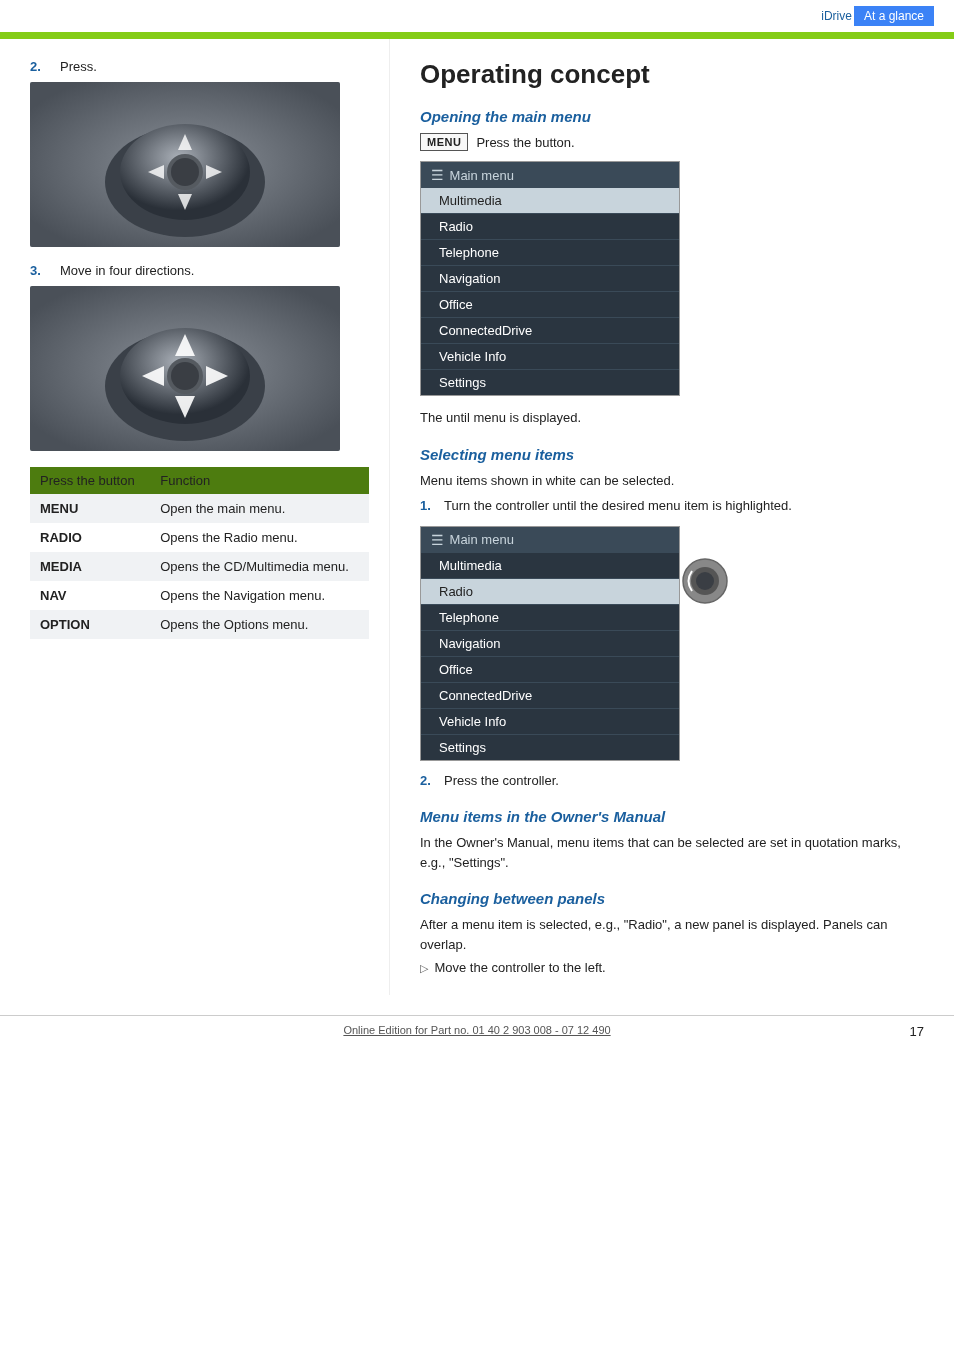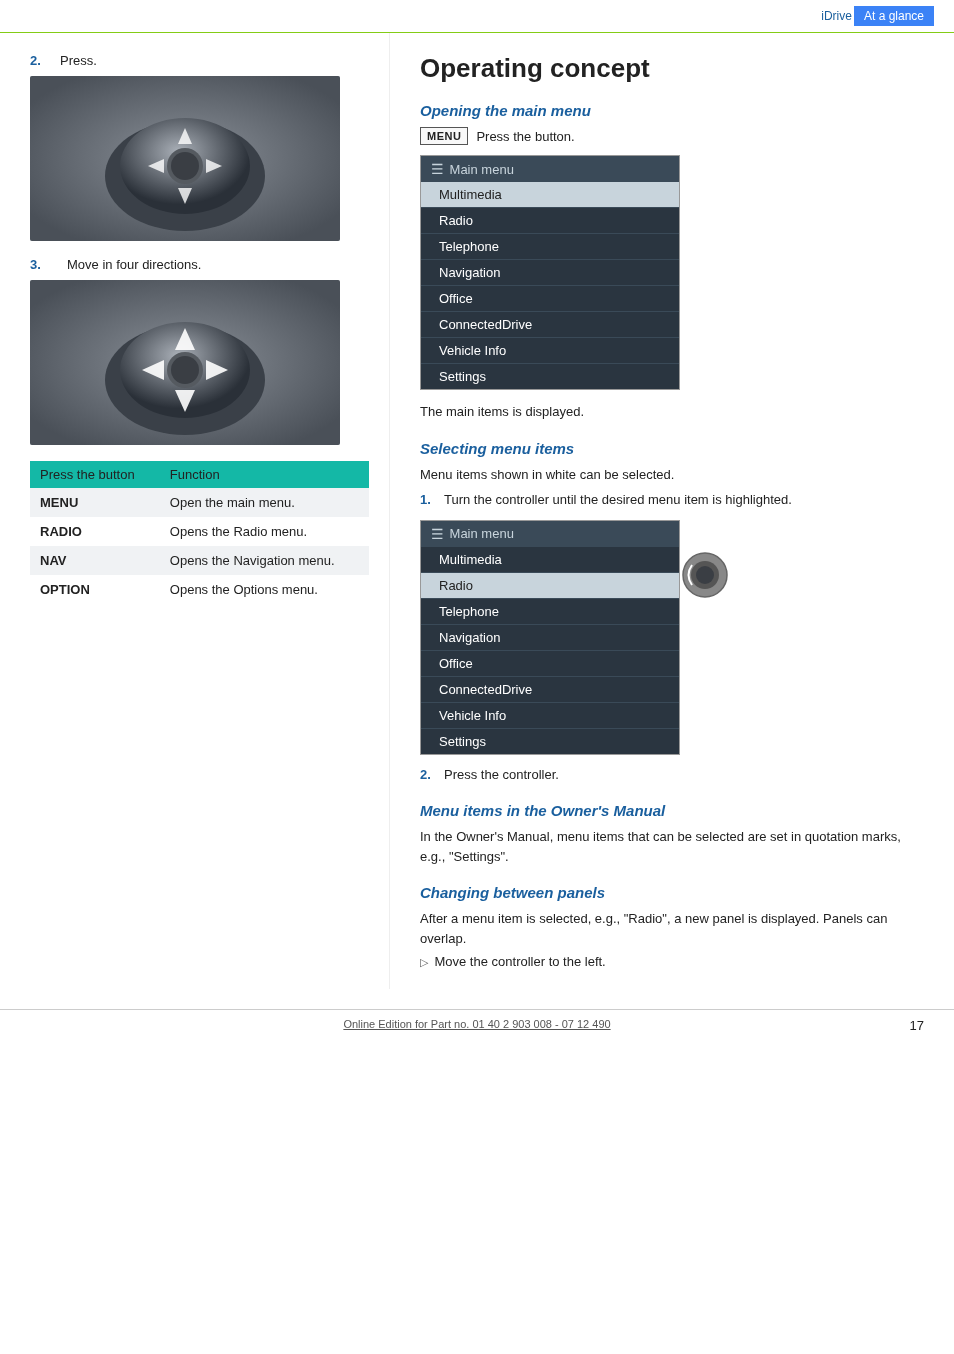--- a/index.html
+++ b/index.html
@@ -11,21 +11,21 @@
       width: 954px;
       min-height: 1354px;
       position: relative;
     }
 
     
     .header {
       display: flex;
       justify-content: flex-end;
       align-items: center;
-      border-bottom: 1px solid #84cc16;
+      border-bottom: 7px solid #84cc16;
       padding: 6px 20px;
       font-size: 12px;
     }
     .header-idrive {
       color: #1a5f9e;
       margin-right: 2px;
     }
     .header-ataglance {
       background: #3b82f6;
       color: #fff;
@@ -92,21 +92,21 @@
       margin-top: 4px;
     }
 
     
     .btn-table {
       width: 100%;
       border-collapse: collapse;
       font-size: 13px;
     }
     .btn-table thead tr {
-      background: #14b8a6;
+      background: #4d7c0f;
     }
     .btn-table thead th {
       text-align: left;
       padding: 6px 10px;
       font-weight: normal;
       font-size: 13px;
     }
     .btn-table tbody tr:nth-child(odd) {
       background: #f0f2f4;
     }
@@ -298,21 +298,21 @@
         <polygon points="118,90 134,83 134,97" fill="#fff" opacity="0.8"></polygon>
         <polygon points="192,90 176,83 176,97" fill="#fff" opacity="0.8"></polygon>
 
         <circle cx="155" cy="90" r="18" fill="#555a60"></circle>
         <circle cx="155" cy="90" r="14" fill="#3a3e44"></circle>
       </svg>
     </div>
 
     <div class="step-row">
       <span class="step-number">3.</span>
-      <span style="margin-left:15px;">Move in four directions.</span>
+      <span style="margin-left:8px;">Move in four directions.</span>
     </div>
 
     <div class="img-placeholder">
       <svg viewBox="0 0 310 165" xmlns="http://www.w3.org/2000/svg">
         <defs>
           <radialGradient id="bg2" cx="50%" cy="50%" r="60%">
             <stop offset="0%" stop-color="#8a9098"></stop>
             <stop offset="100%" stop-color="#4a5058"></stop>
           </radialGradient>
           <radialGradient id="knob2" cx="45%" cy="35%" r="55%">
@@ -344,20 +344,24 @@
       <tbody id="buttons-tbody">
       <tr>
             <td>MENU</td>
             <td>Open the main menu.</td>
           </tr>
           <tr>
             <td>RADIO</td>
             <td>Opens the Radio menu.</td>
           </tr>
           <tr>
+            <td>MEDIA</td>
+            <td>Opens the CD/Multimedia menu.</td>
+          </tr>
+          <tr>
             <td>NAV</td>
             <td>Opens the Navigation menu.</td>
           </tr>
           <tr>
             <td>OPTION</td>
             <td>Opens the Options menu.</td>
           </tr>
         </tbody>
     </table>
 
@@ -384,21 +388,21 @@
           <div class="main-menu-item">Radio</div>
           <div class="main-menu-item">Telephone</div>
           <div class="main-menu-item">Navigation</div>
           <div class="main-menu-item">Office</div>
           <div class="main-menu-item">ConnectedDrive</div>
           <div class="main-menu-item">Vehicle Info</div>
           <div class="main-menu-item">Settings</div>
         </div>
     </div>
 
-    <p class="body-text">The main items is displayed.</p>
+    <p class="body-text">The until menu is displayed.</p>
 
     <div class="sub-title">Selecting menu items</div>
     <p class="body-text">Menu items shown in white can be selected.</p>
 
     <ul class="step-list">
       <li>
         <span class="num">1.</span>
         <span>Turn the controller until the desired menu item is highlighted.</span>
       </li>
     </ul>

